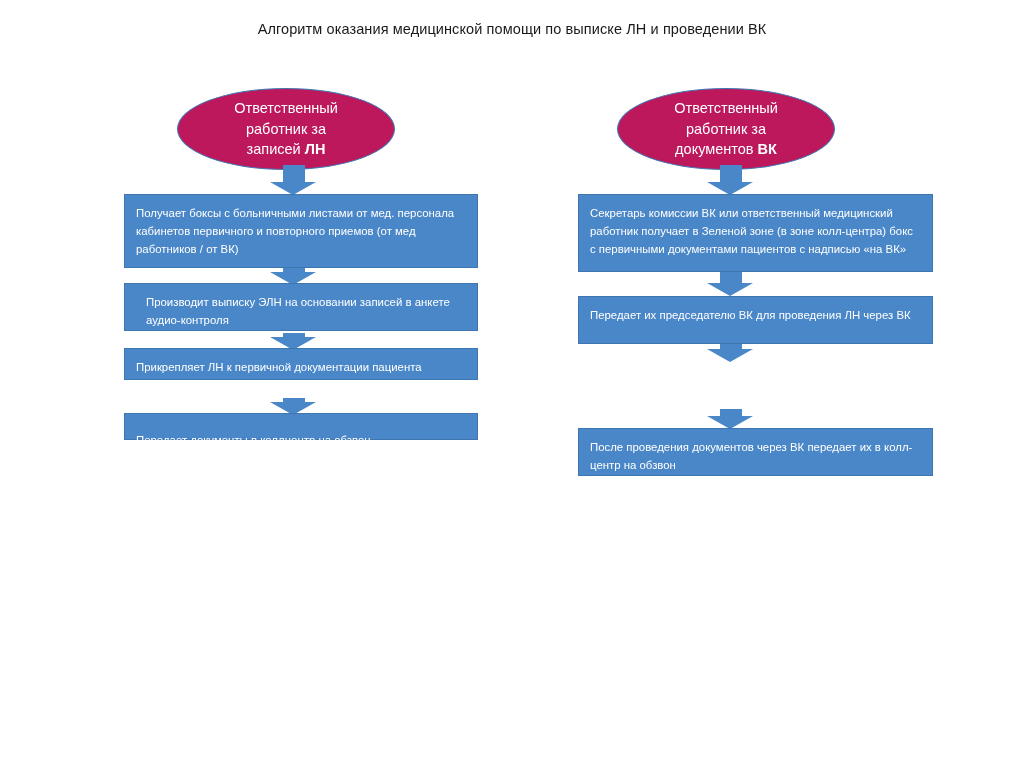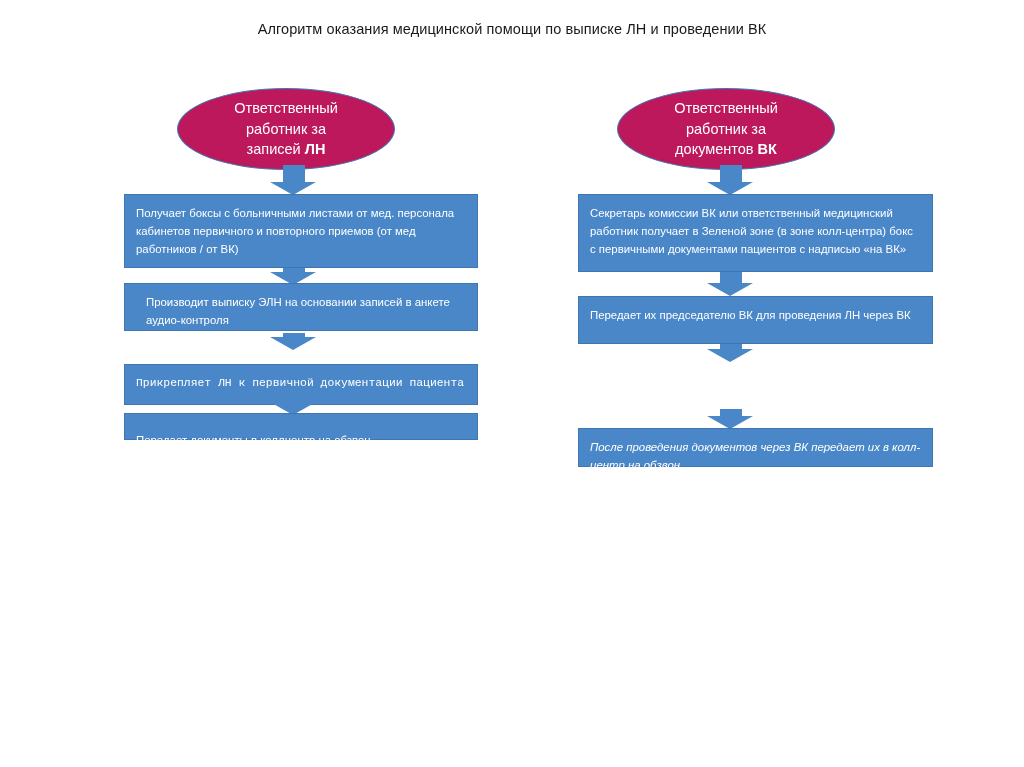--- a/index.html
+++ b/index.html
@@ -68,29 +68,29 @@
     font-size: 11.4px;
     line-height: 1.58;
     padding: 9px 11px 8px 11px;
     text-align: left;
   }
 
   
   .col-l { left: 116px; width: 354px; margin-left: 8px; }
   #lbox1 { top: 194px; height: 74px; }
   #lbox2 { top: 283px; height: 48px; padding-left: 21px; }
-  #lbox3 { top: 364px; height: 41px; font-family: Liberation Mono, monospace; }
+  #lbox3 { top: 348px; height: 32px; }
   #lbox4 { top: 413px; height: 26px; padding-top: 17px; }
 
   
   .col-r { left: 566px; width: 355px; margin-left: 12px; }
   #rbox1 { top: 194px; height: 78px; }
   #rbox2 { top: 296px; height: 48px; }
   #rbox3 { top: 361px; height: 48px; }
-  #rbox4 { top: 428px; height: 39px; font-style: italic; }
+  #rbox4 { top: 428px; height: 48px; }
 
   
   .arrow {
     position: absolute;
     width: 46px;
   }
   .arrow .stem {
     position: absolute;
     left: 13px;
     top: 0;

